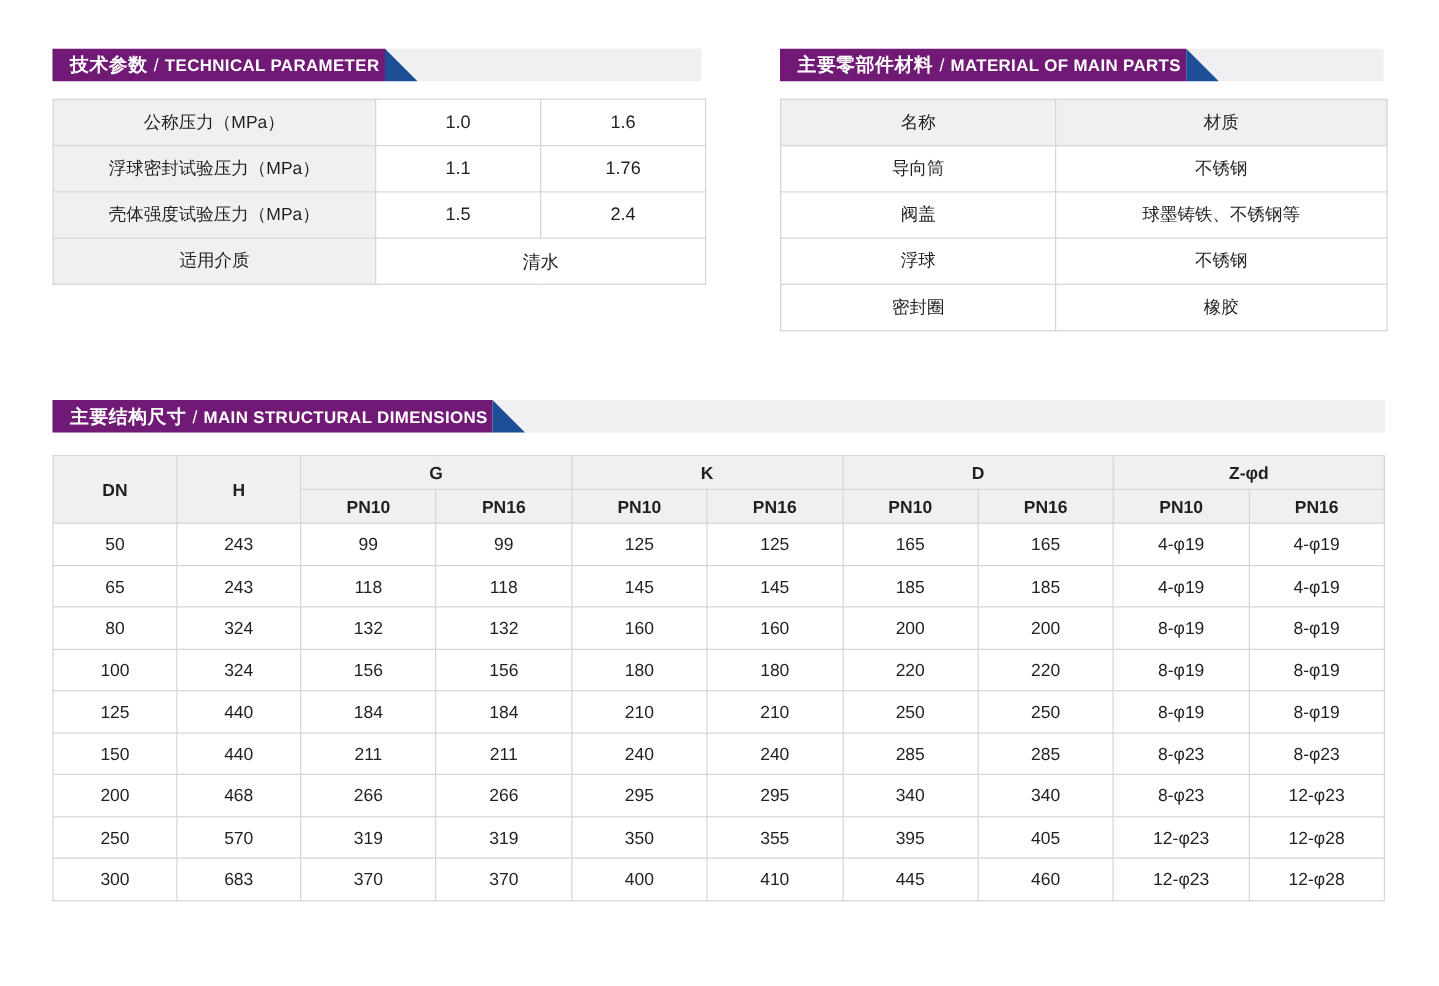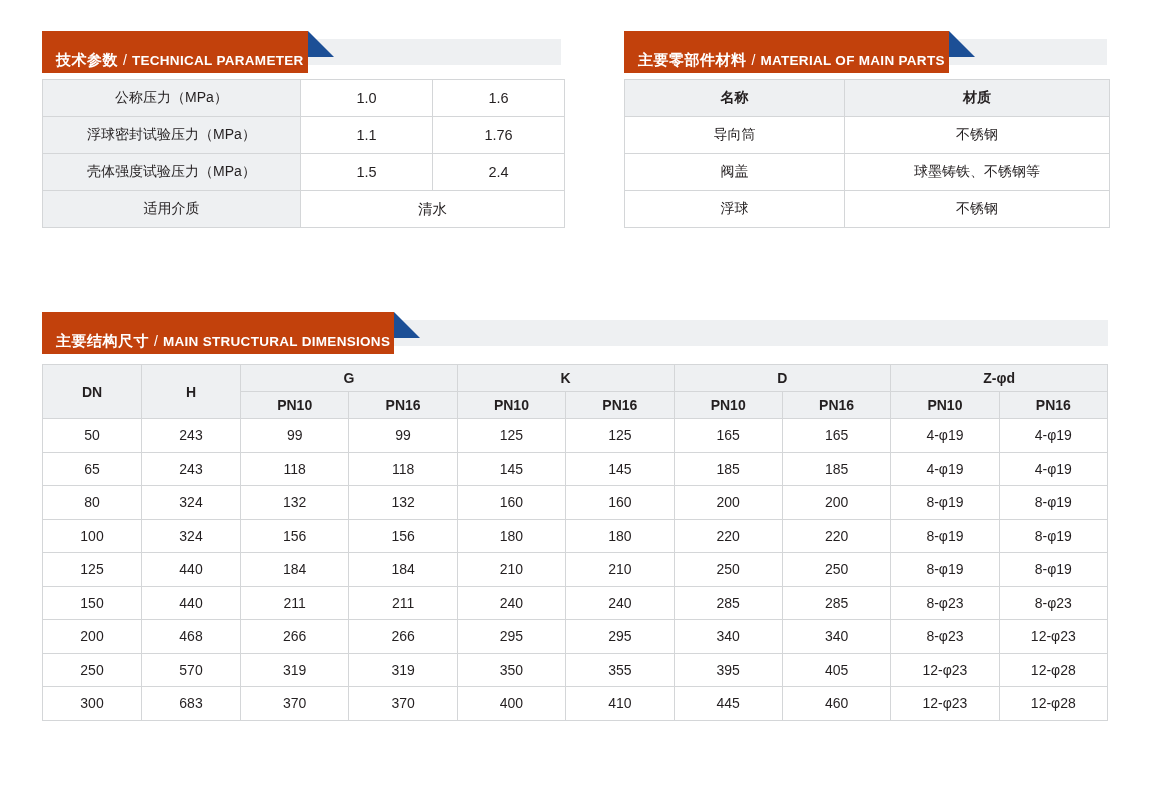--- a/index.html
+++ b/index.html
@@ -26,24 +26,24 @@
     position: relative;
     height: 26px;
     background: #eef0f2;
     display: flex;
     align-items: center;
     overflow: visible;
   }
   .sec-header .bar {
     position: relative;
     height: 26px;
-    background: #c2410c;
+    background: #701a75;
     display: flex;
     align-items: center;
-    padding: 16px 4px 0 14px;
+    padding: 0 4px 0 14px;
     color: #ffffff;
     white-space: nowrap;
   }
   .sec-header .bar::after {
     content: "";
     position: absolute;
     right: -26px;
     top: 0;
     width: 0;
     height: 0;
@@ -120,21 +120,21 @@
   }
   #mat-table {
     width: 483px;
     margin-top: 14px;
   }
   #mat-table td {
     height: 36px;
   }
   #mat-table thead td {
     background: #eef0f2;
-    font-weight: bold;
+    font-weight: normal;
     font-size: 14px;
   }
   #mat-table td.c1 { width: 219px; }
   #mat-table td.c2 { width: 264px; }
 
   
   #dim-wrap {
     position: absolute;
     left: 42px;
     top: 320px;
@@ -222,20 +222,24 @@
           <td class="c1">导向筒</td>
           <td class="c2">不锈钢</td>
         </tr>
         <tr>
           <td class="c1">阀盖</td>
           <td class="c2">球墨铸铁、不锈钢等</td>
         </tr>
         <tr>
           <td class="c1">浮球</td>
           <td class="c2">不锈钢</td>
+        </tr>
+        <tr>
+          <td class="c1">密封圈</td>
+          <td class="c2">橡胶</td>
         </tr>
       </tbody>
     </table>
   </div>
 
   <div id="dim-wrap">
     <div class="sec-header">
       <div class="bar">
         <span class="cn">主要结构尺寸</span>
         <span class="slash">/</span>

